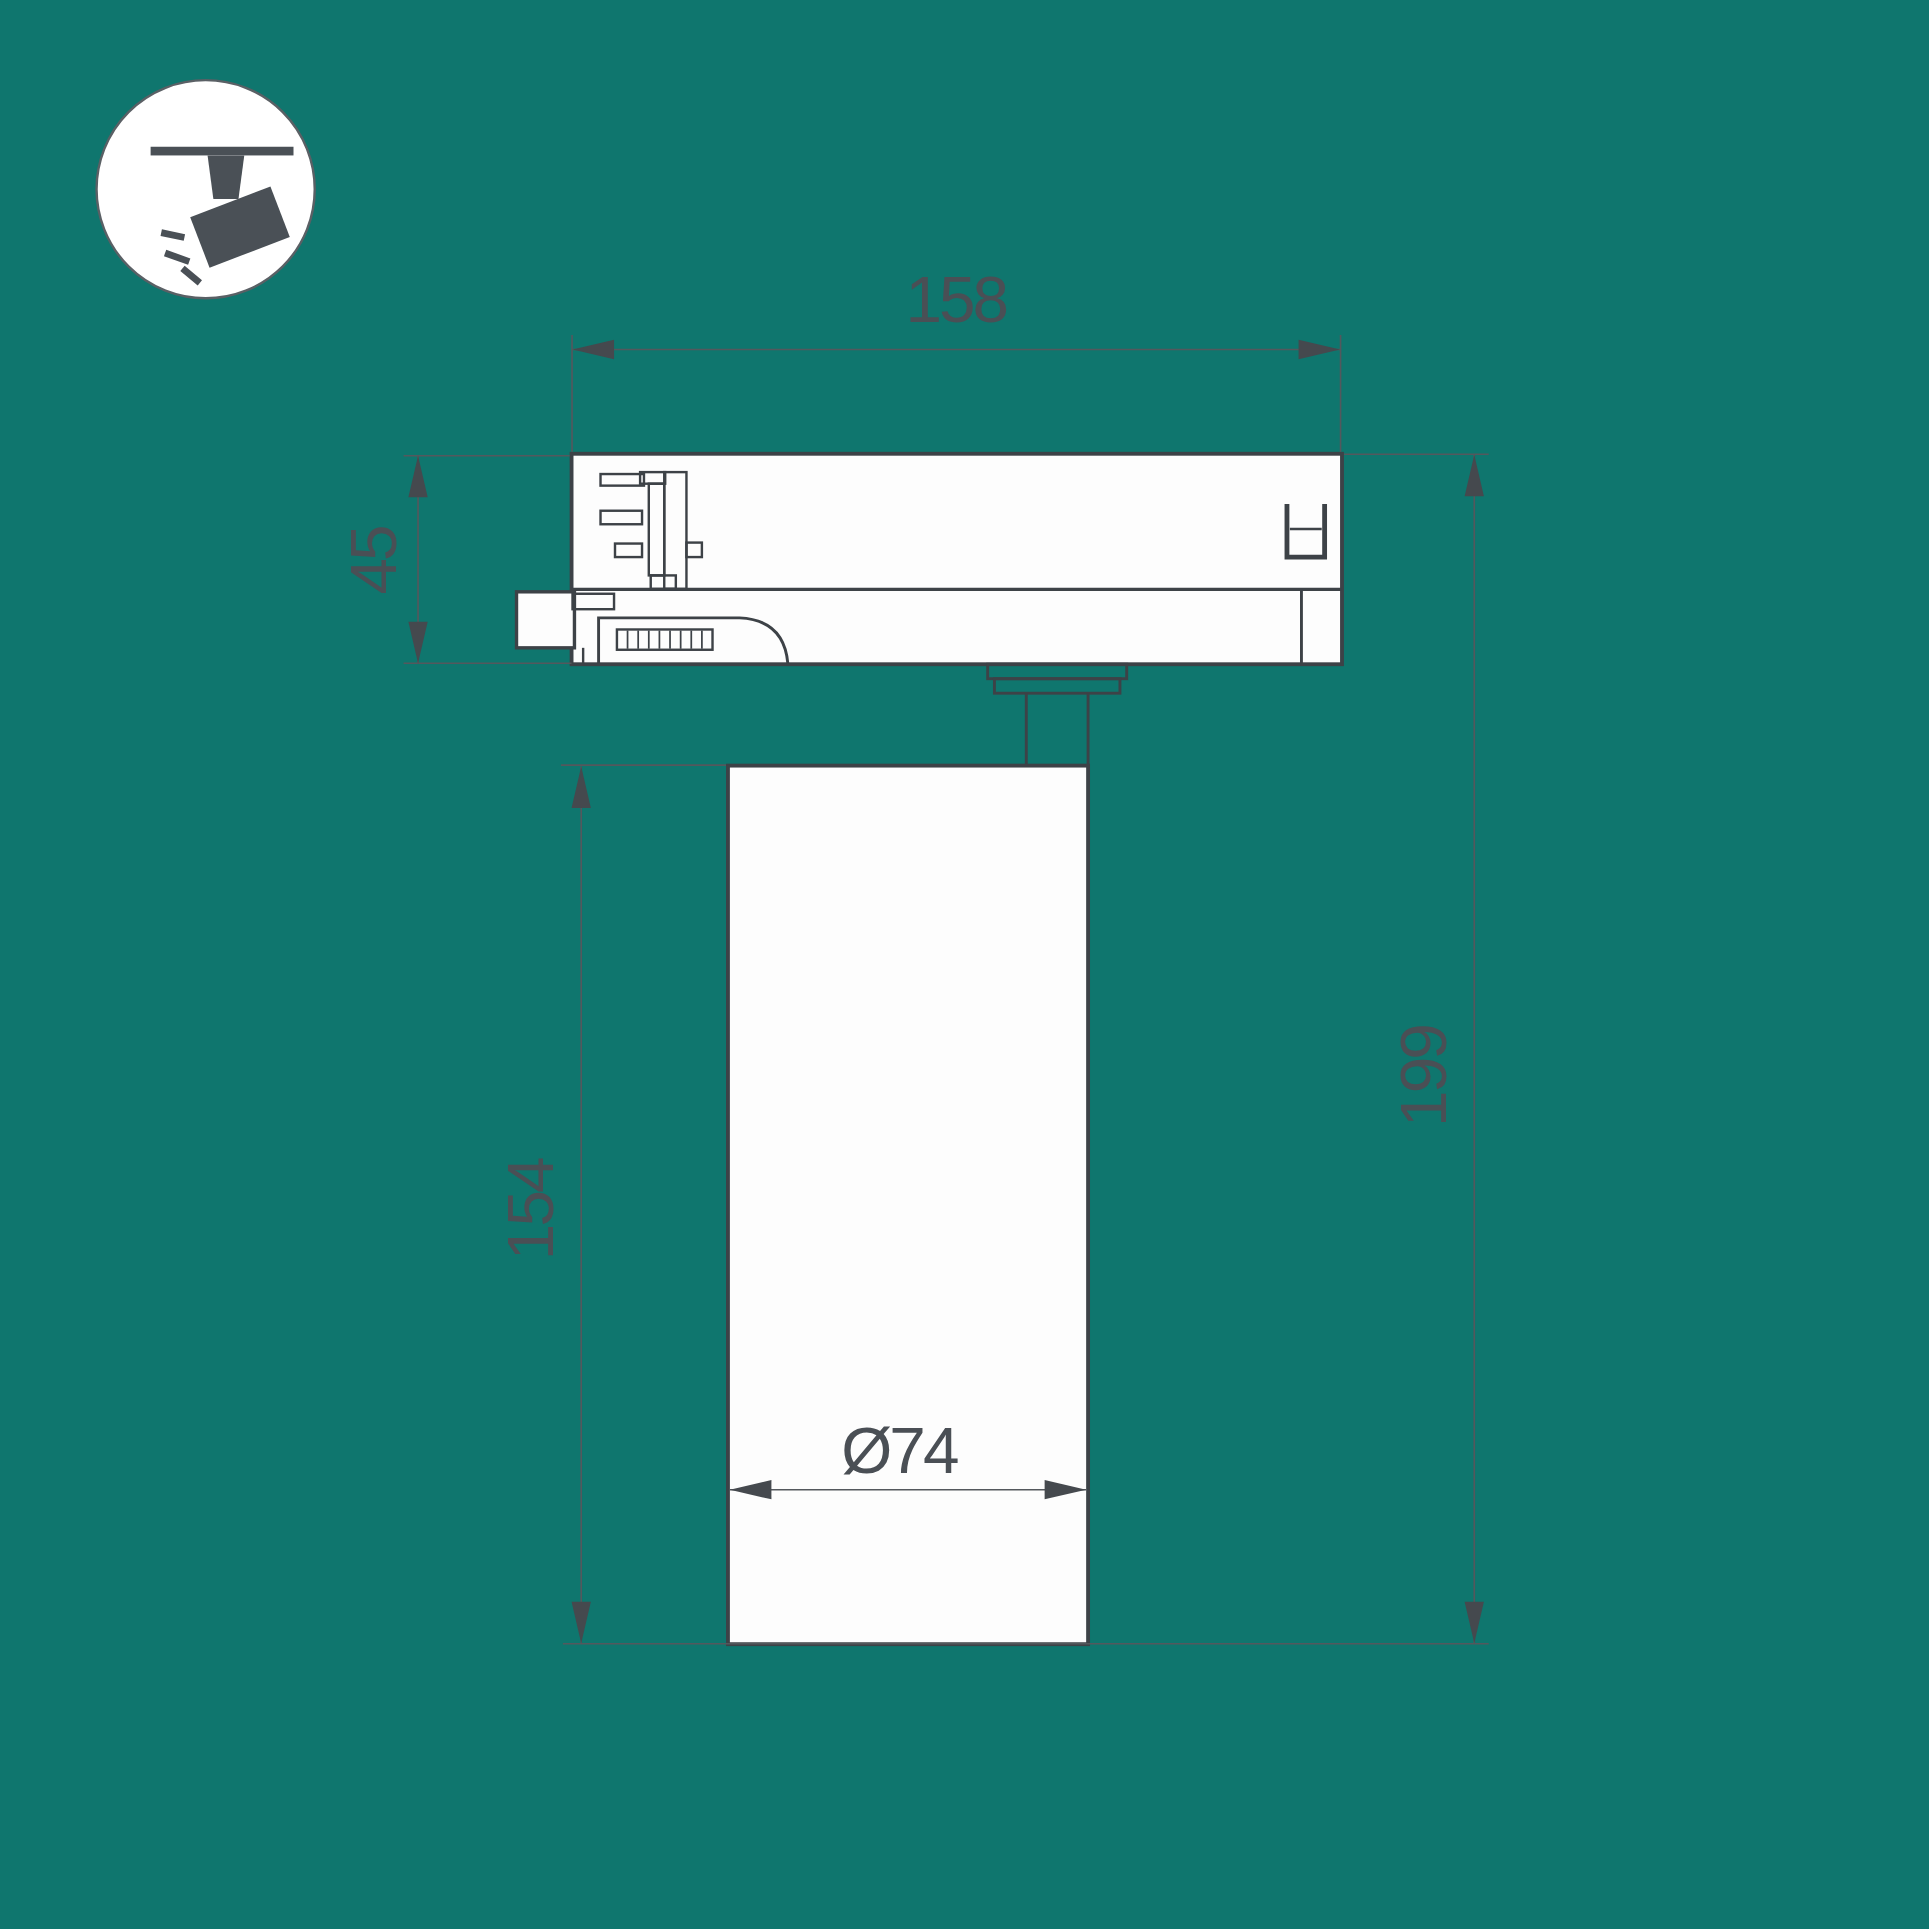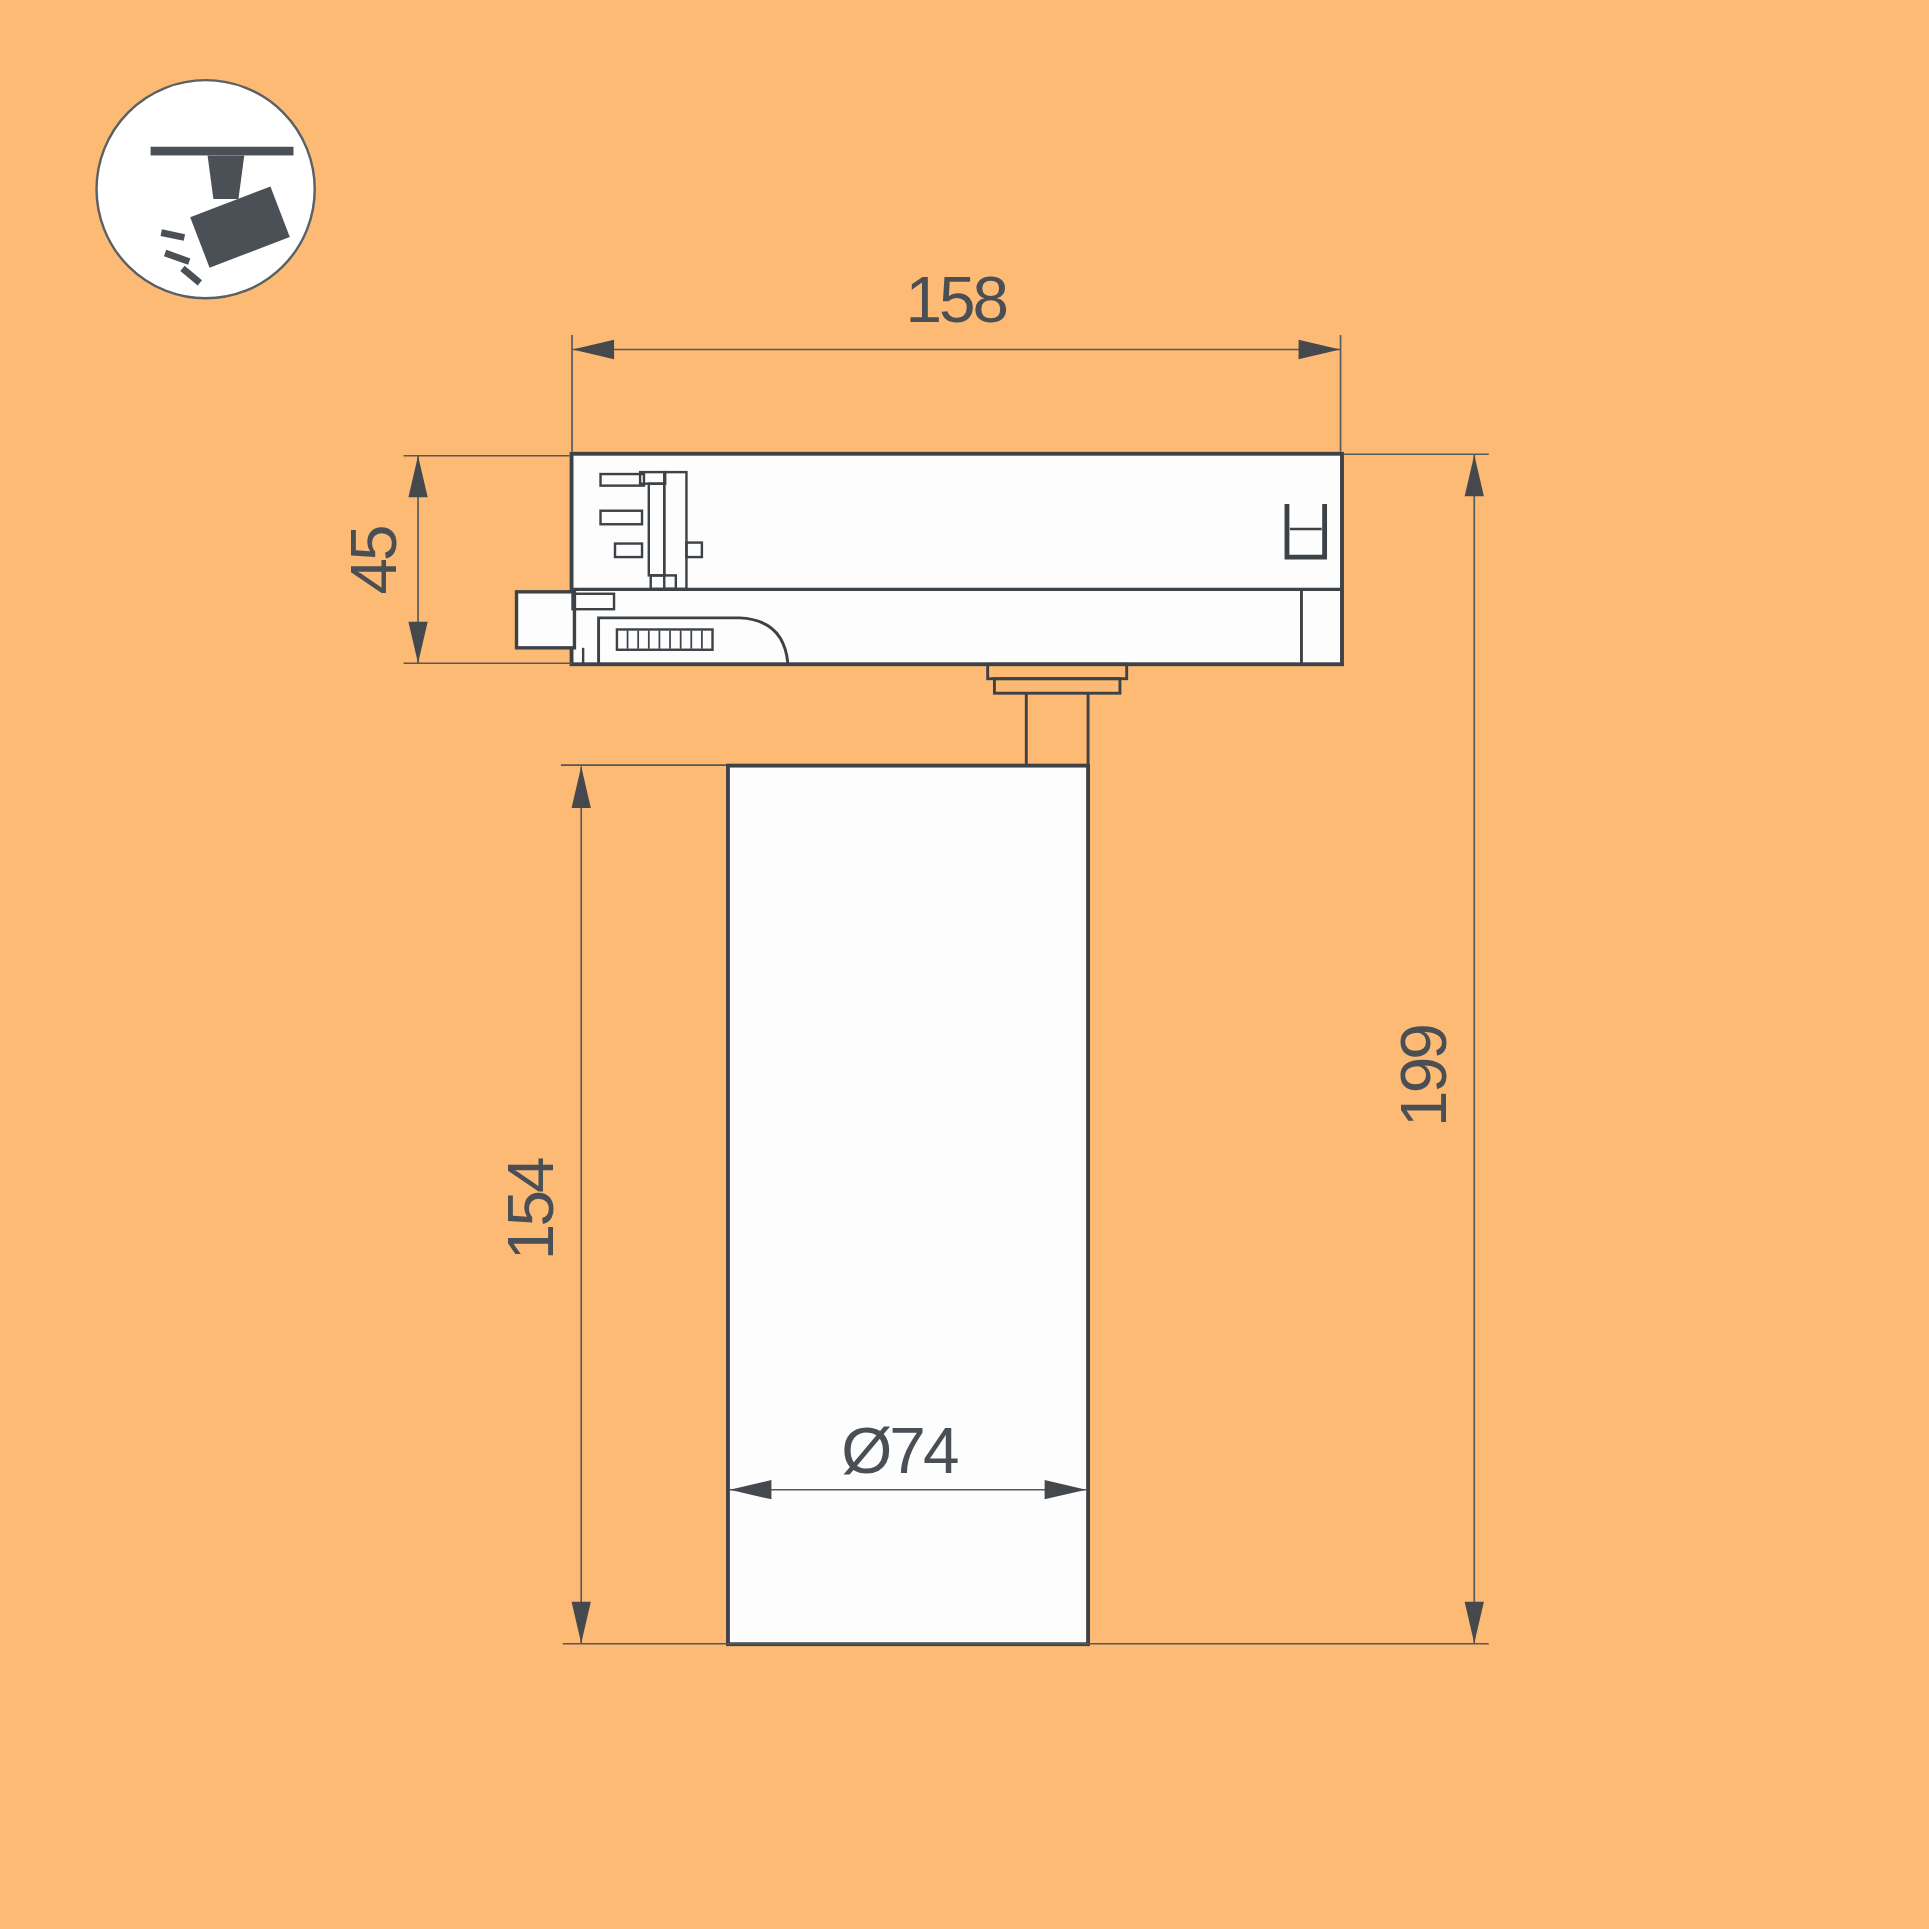--- a/index.html
+++ b/index.html
@@ -1,19 +1,19 @@
 <!DOCTYPE html>
 <html><head>
 <meta charset="utf-8">
 <style>
   html,body{margin:0;padding:0;background:#ffffff;}
   .canvas{
     position:relative;
     width:1929px;height:1929px;
-    background:#fdba74;
+    background:#0f766e;
     font-family:"Liberation Sans", sans-serif;
   }
   svg{position:absolute;left:0;top:0;}
   .outline{stroke:#3d4247;fill:none;}
   .outline-fill{stroke:#3d4247;fill:#fdfdfd;}
   .detail{stroke:#3d4247;fill:none;}
   .dimline{stroke:#54585d;stroke-width:1.7;fill:none;}
   .arrow{fill:#45494e;stroke:none;}
   .dim-text{
     font-family:"Liberation Sans", sans-serif;

